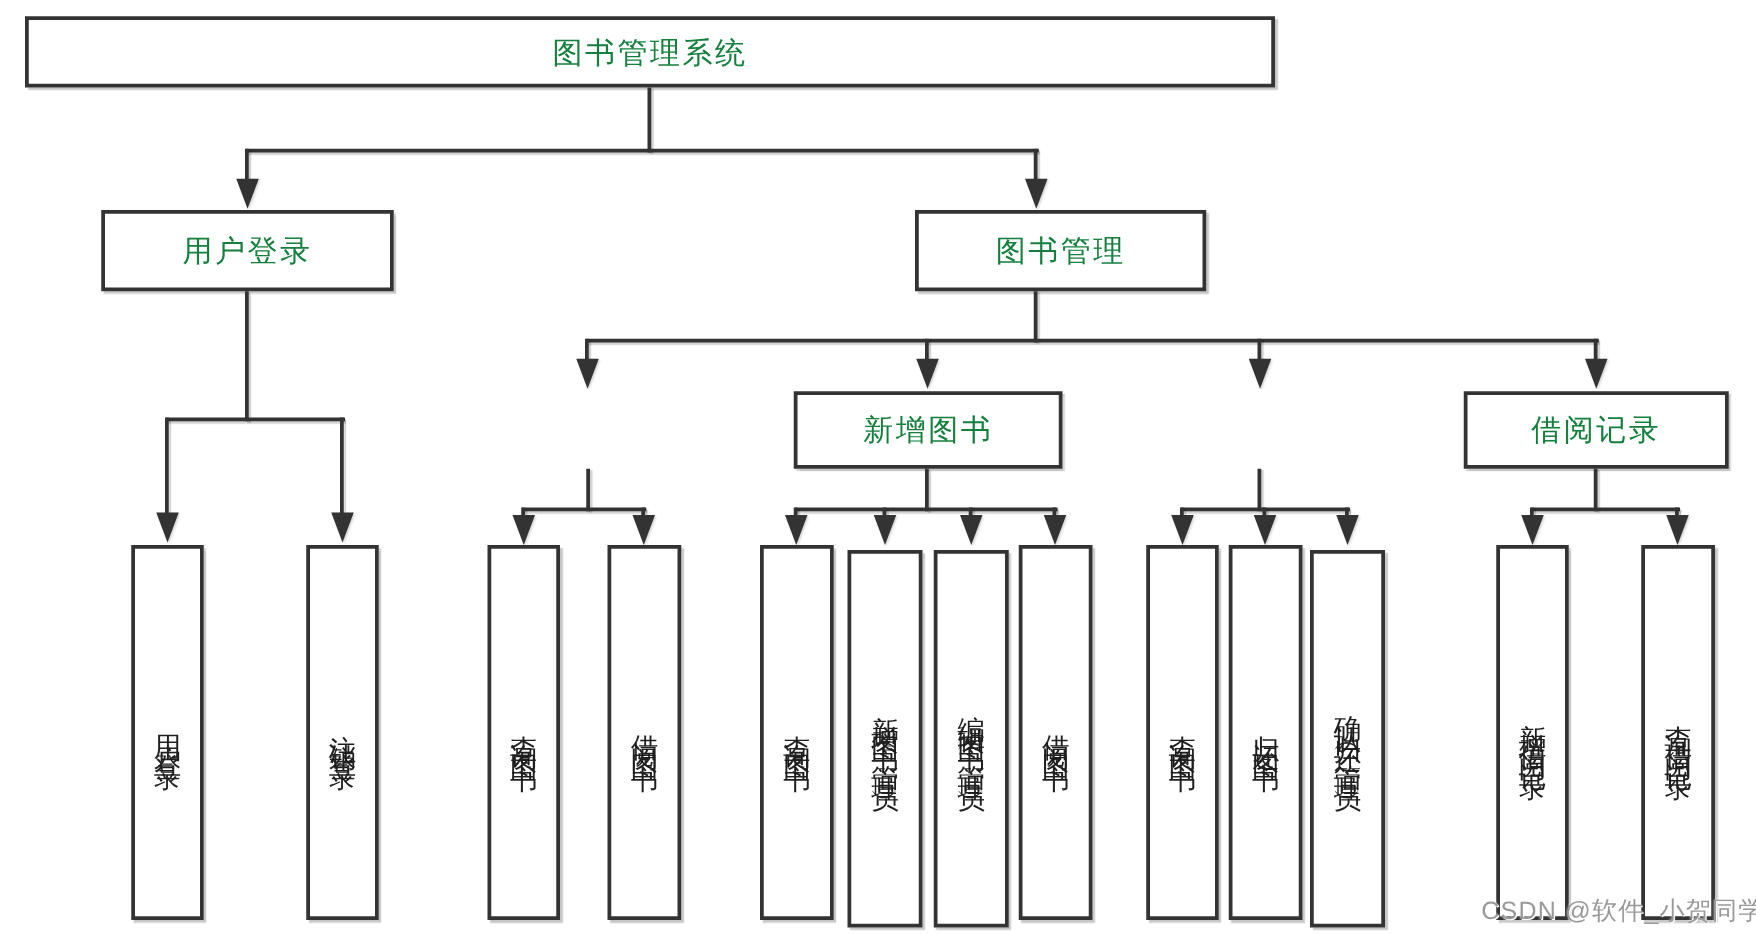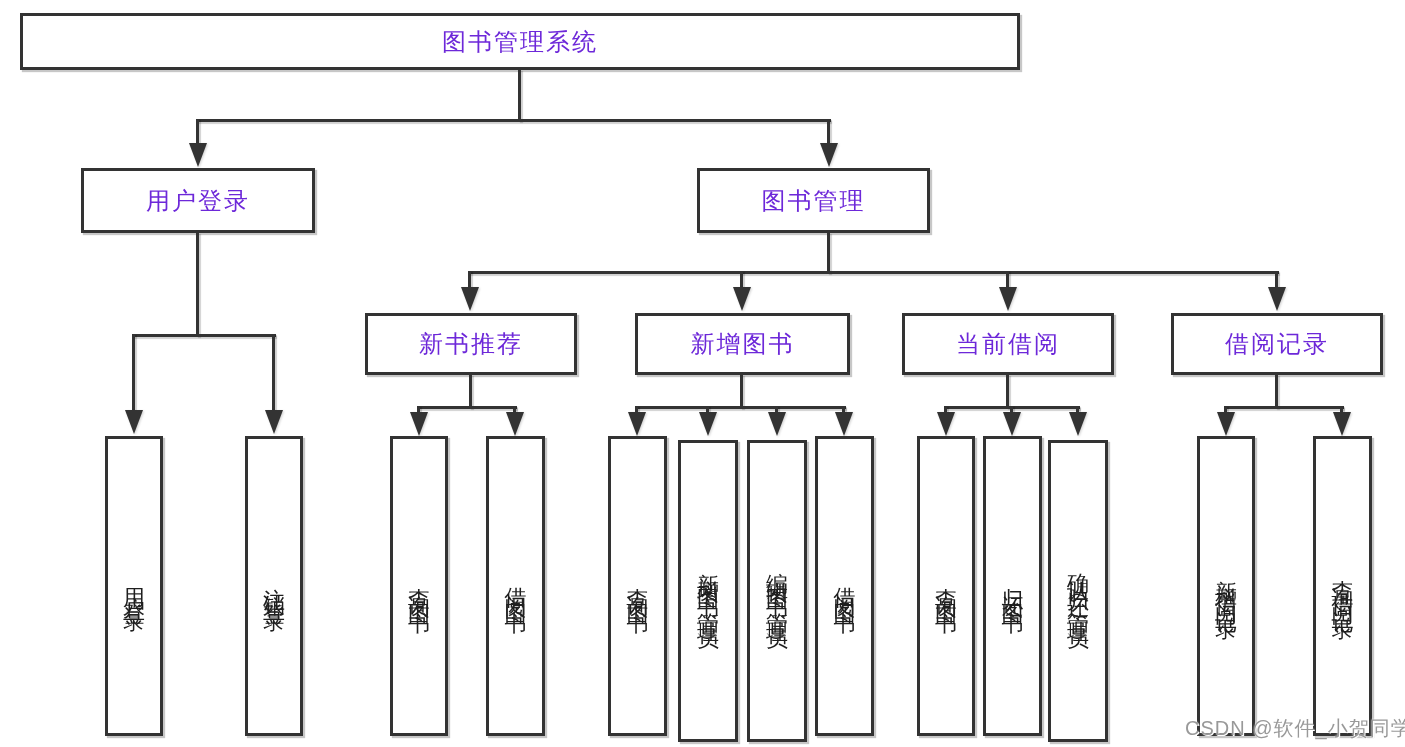--- a/index.html
+++ b/index.html
@@ -5,21 +5,21 @@
   html,body{margin:0;padding:0;background:#ffffff;}
   .stage{
     position:relative;width:1405px;height:747px;background:#ffffff;overflow:hidden;
     font-family:"Liberation Sans","DejaVu Sans",sans-serif;color:#222222;
   }
   .node{
     position:absolute;box-sizing:border-box;border:3px solid #333333;background:#ffffff;
     display:flex;align-items:center;justify-content:center;
     box-shadow:2px 2px 1px rgba(0,0,0,0.22);
   }
-  .hlbl{font-size:24px;letter-spacing:2px;white-space:nowrap;color:#6d28d9;}
+  .hlbl{font-size:24px;letter-spacing:2px;white-space:nowrap;color:#15803d;}
   .leaf{
     position:absolute;box-sizing:border-box;border:3px solid #333333;background:#ffffff;
     display:flex;align-items:center;justify-content:center;
     box-shadow:2px 2px 1px rgba(0,0,0,0.22);
   }
   .vlbl{
     writing-mode:vertical-rl;text-orientation:mixed;
     font-size:22px;letter-spacing:8px;line-height:1;color:#1f1f1f;white-space:nowrap;
   }
   .vline{position:absolute;width:3px;background:#333333;box-shadow:2px 1px 1px rgba(0,0,0,0.18);}
@@ -49,21 +49,21 @@
   <div class="hline" style="left:197px;top:119px;width:634px"></div>
 
   <div class="vline" style="left:196px;top:119px;height:28px"></div>
   <div class="arrow" style="left:189px;top:143px"></div>
   <div class="vline" style="left:827px;top:119px;height:28px"></div>
   <div class="arrow" style="left:820px;top:143px"></div>
 
   <div class="node" style="left:81px;top:168px;width:234px;height:65px">
     <span class="hlbl">用户登录</span>
   </div>
-  <div class="node" style="left:697px;top:168px;width:233px;height:65px">
+  <div class="node" style="left:732px;top:168px;width:233px;height:65px">
     <span class="hlbl">图书管理</span>
   </div>
 
   <div class="vline" style="left:196px;top:233px;height:104px"></div>
   <div class="hline" style="left:133px;top:334px;width:143px"></div>
   <div class="vline" style="left:132px;top:334px;height:78px"></div>
   <div class="arrow" style="left:125px;top:410px"></div>
   <div class="vline" style="left:272px;top:334px;height:78px"></div>
   <div class="arrow" style="left:265px;top:410px"></div>
 
@@ -72,28 +72,22 @@
 
   <div class="vline" style="left:468px;top:271px;height:19px"></div>
   <div class="arrow" style="left:461px;top:287px"></div>
   <div class="vline" style="left:740px;top:271px;height:19px"></div>
   <div class="arrow" style="left:733px;top:287px"></div>
   <div class="vline" style="left:1006px;top:271px;height:19px"></div>
   <div class="arrow" style="left:999px;top:287px"></div>
   <div class="vline" style="left:1275px;top:271px;height:19px"></div>
   <div class="arrow" style="left:1268px;top:287px"></div>
 
-  <div class="node" style="left:365px;top:313px;width:212px;height:62px">
-    <span class="hlbl">新书推荐</span>
-  </div>
   <div class="node" style="left:635px;top:313px;width:215px;height:62px">
     <span class="hlbl">新增图书</span>
-  </div>
-  <div class="node" style="left:902px;top:313px;width:212px;height:62px">
-    <span class="hlbl">当前借阅</span>
   </div>
   <div class="node" style="left:1171px;top:313px;width:212px;height:62px">
     <span class="hlbl">借阅记录</span>
   </div>
 
   <div class="vline" style="left:469px;top:375px;height:34px"></div>
   <div class="hline" style="left:418px;top:406px;width:99px"></div>
   <div class="vline" style="left:417px;top:406px;height:10px"></div>
   <div class="arrow" style="left:410px;top:412px"></div>
   <div class="vline" style="left:513px;top:406px;height:10px"></div>

